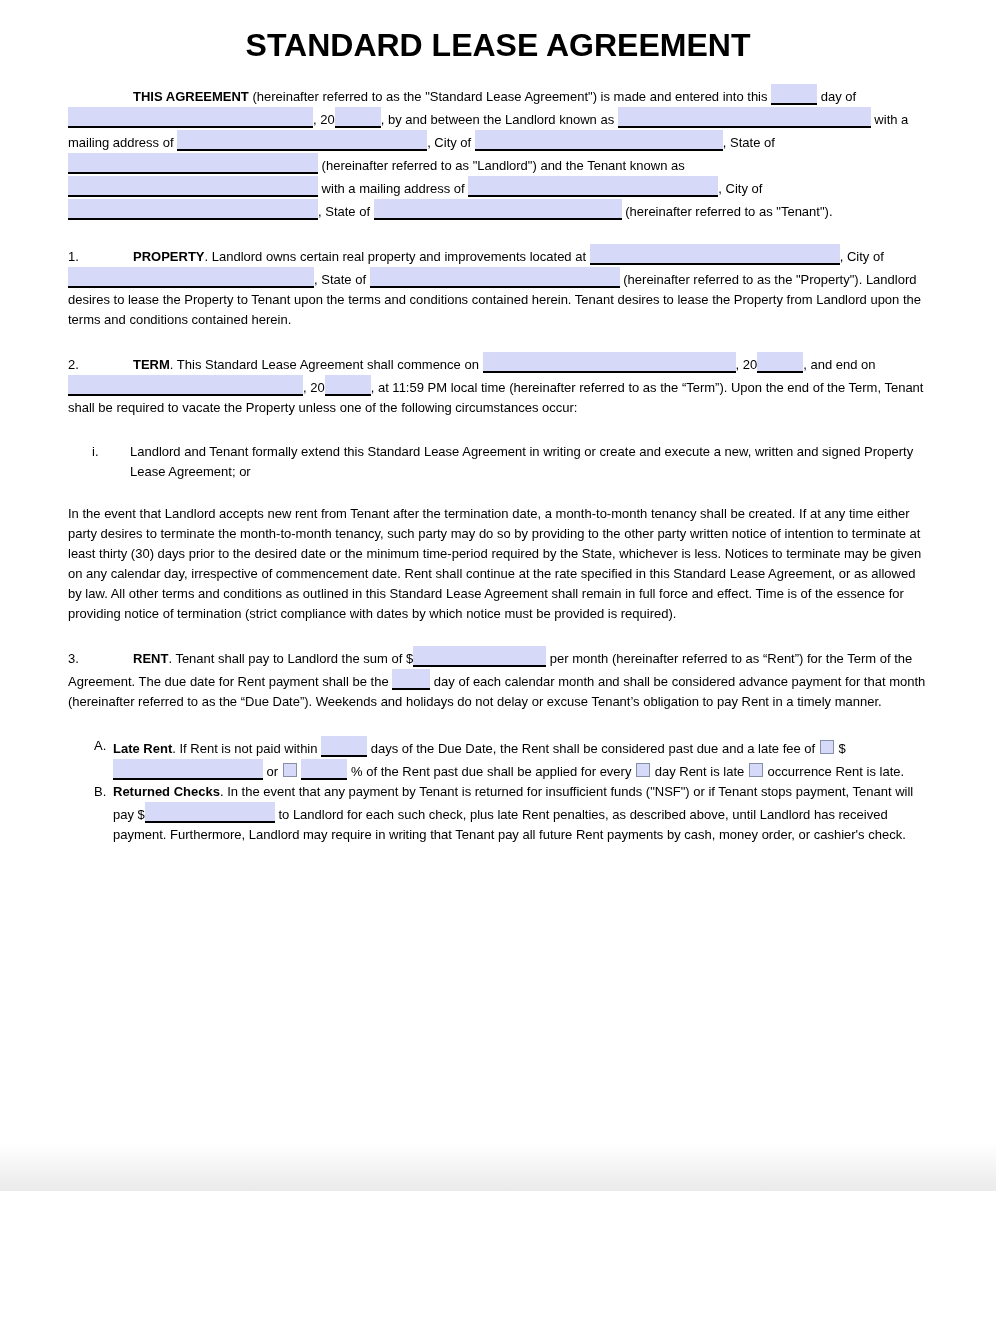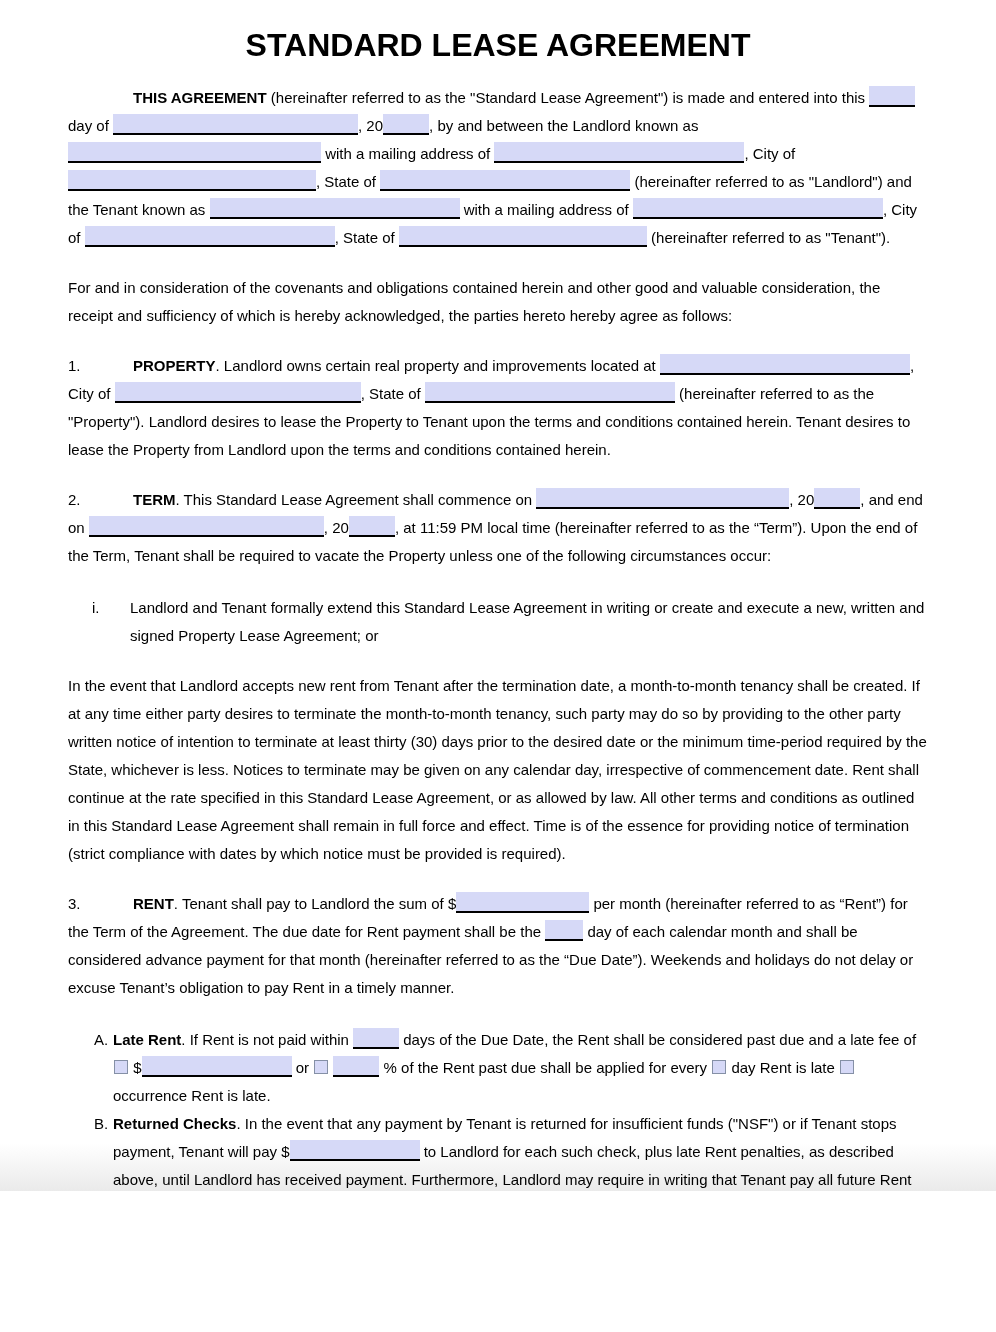--- a/index.html
+++ b/index.html
@@ -16,22 +16,22 @@
   }
   h1.title{
     margin:0 0 0 0;
     font-size:32px;
     line-height:34px;
     font-weight:bold;
     text-align:center;
     letter-spacing:0px;
   }
   .content{
-    font-size:15px;
-    line-height:28px;
+    font-size:13px;
+    line-height:20px;
     text-align:left;
   }
   .content p{margin:22px 0 0 0;}
   .content .list{margin:24px 0 0 0;}
   .indent-first{text-indent:65px;}
   .num{display:inline-block;width:65px;text-indent:0;}
   .blank{
     display:inline-block;
     height:19px;
     background:var(--field-bg,#d6d9f7);
@@ -55,21 +55,20 @@
   .footer-left{position:absolute;left:68px;top:1274px;font-size:16px;}
   .footer-right{position:absolute;right:66px;top:1287px;font-size:16px;}
 </style>
 </head>
 <body>
 
 <div class="page">
   <h1 class="title">STANDARD LEASE AGREEMENT</h1>
   <div class="content">
       <p class="indent-first"><b>THIS AGREEMENT</b><span> (hereinafter referred to as the "Standard Lease Agreement") is made and entered into this </span><span class="blank" style="width: 46px;"></span><span> day of </span><span class="blank" style="width: 245px;"></span><span>, 20</span><span class="blank" style="width: 46px;"></span><span>, by and between the Landlord known as </span><span class="blank" style="width: 253px;"></span><span> with a mailing address of </span><span class="blank" style="width: 250px;"></span><span>, City of </span><span class="blank" style="width: 248px;"></span><span>, State of </span><span class="blank" style="width: 250px;"></span><span> (hereinafter referred to as "Landlord") and the Tenant known as </span><span class="blank" style="width: 250px;"></span><span> with a mailing address of </span><span class="blank" style="width: 250px;"></span><span>, City of </span><span class="blank" style="width: 250px;"></span><span>, State of </span><span class="blank" style="width: 248px;"></span><span> (hereinafter referred to as "Tenant").</span></p>
-      <p><span>For and in consideration of the covenants and obligations contained herein and other good and valuable consideration, the receipt and sufficiency of which is hereby acknowledged, the parties hereto hereby agree as follows:</span></p>
       <p><span class="num">1.</span><b>PROPERTY</b><span>. Landlord owns certain real property and improvements located at </span><span class="blank" style="width: 250px;"></span><span>, City of </span><span class="blank" style="width: 246px;"></span><span>, State of </span><span class="blank" style="width: 250px;"></span><span> (hereinafter referred to as the "Property"). Landlord desires to lease the Property to Tenant upon the terms and conditions contained herein. Tenant desires to lease the Property from Landlord upon the terms and conditions contained herein.</span></p>
       <p><span class="num">2.</span><b>TERM</b><span>. This Standard Lease Agreement shall commence on </span><span class="blank" style="width: 253px;"></span><span>, 20</span><span class="blank" style="width: 46px;"></span><span>, and end on </span><span class="blank" style="width: 235px;"></span><span>, 20</span><span class="blank" style="width: 46px;"></span><span>, at 11:59 PM local time (hereinafter referred to as the “Term”). Upon the end of the Term, Tenant shall be required to vacate the Property unless one of the following circumstances occur:</span></p>
       <div class="list">
         <div class="li roman"><span class="marker">i.</span><span><span>Landlord and Tenant formally extend this Standard Lease Agreement in writing or create and execute a new, written and signed Property Lease Agreement; or</span></span></div>
       </div>
       <p><span>In the event that Landlord accepts new rent from Tenant after the termination date, a month-to-month tenancy shall be created. If at any time either party desires to terminate the month-to-month tenancy, such party may do so by providing to the other party written notice of intention to terminate at least thirty (30) days prior to the desired date or the minimum time-period required by the State, whichever is less. Notices to terminate may be given on any calendar day, irrespective of commencement date. Rent shall continue at the rate specified in this Standard Lease Agreement, or as allowed by law. All other terms and conditions as outlined in this Standard Lease Agreement shall remain in full force and effect. Time is of the essence for providing notice of termination (strict compliance with dates by which notice must be provided is required).</span></p>
       <p><span class="num">3.</span><b>RENT</b><span>. Tenant shall pay to Landlord the sum of $</span><span class="blank" style="width: 133px;"></span><span> per month (hereinafter referred to as “Rent”) for the Term of the Agreement. The due date for Rent payment shall be the </span><span class="blank" style="width: 38px;"></span><span> day of each calendar month and shall be considered advance payment for that month (hereinafter referred to as the “Due Date”). Weekends and holidays do not delay or excuse Tenant’s obligation to pay Rent in a timely manner.</span></p>
       <div class="list">
         <div class="li alpha"><span class="marker">A.</span><span><b>Late Rent</b><span>. If Rent is not paid within </span><span class="blank" style="width: 46px;"></span><span> days of the Due Date, the Rent shall be considered past due and a late fee of </span><span class="checkbox"></span><span> $</span><span class="blank" style="width: 150px;"></span><span> or </span><span class="checkbox"></span><span> </span><span class="blank" style="width: 46px;"></span><span> % of the Rent past due shall be applied for every </span><span class="checkbox"></span><span> </span><span class="ul">day</span><span> Rent is late </span><span class="checkbox"></span><span> </span><span class="ul">occurrence</span><span> Rent is late.</span></span></div>
         <div class="li alpha"><span class="marker">B.</span><span><b>Returned Checks</b><span>. In the event that any payment by Tenant is returned for insufficient funds ("NSF") or if Tenant stops payment, Tenant will pay $</span><span class="blank" style="width: 130px;"></span><span> to Landlord for each such check, plus late Rent penalties, as described above, until Landlord has received payment. Furthermore, Landlord may require in writing that Tenant pay all future Rent payments by cash, money order, or cashier's check.</span></span></div>

